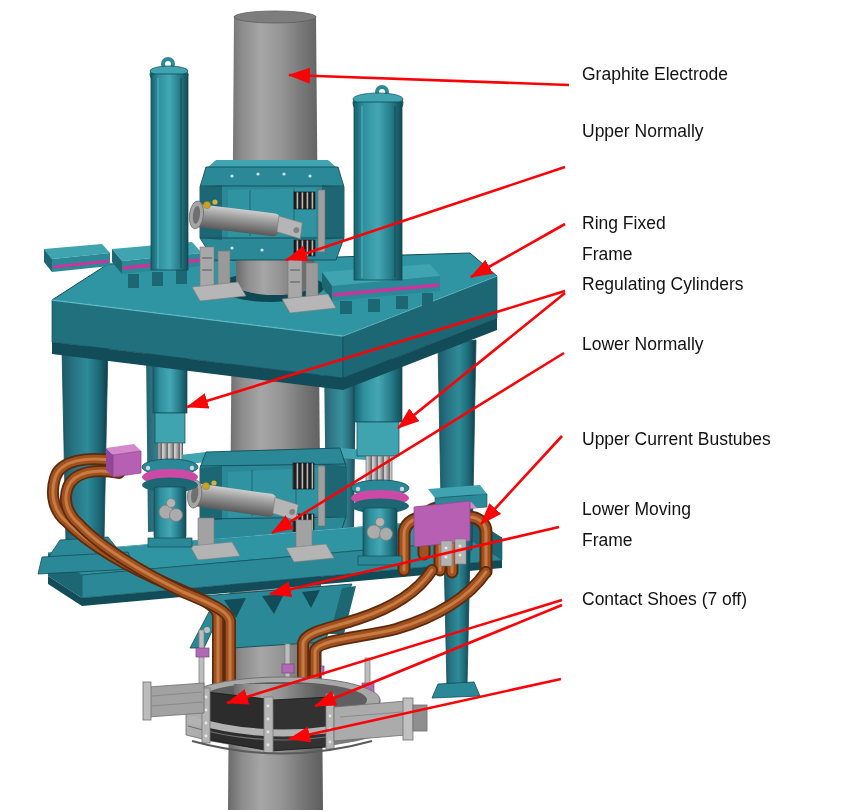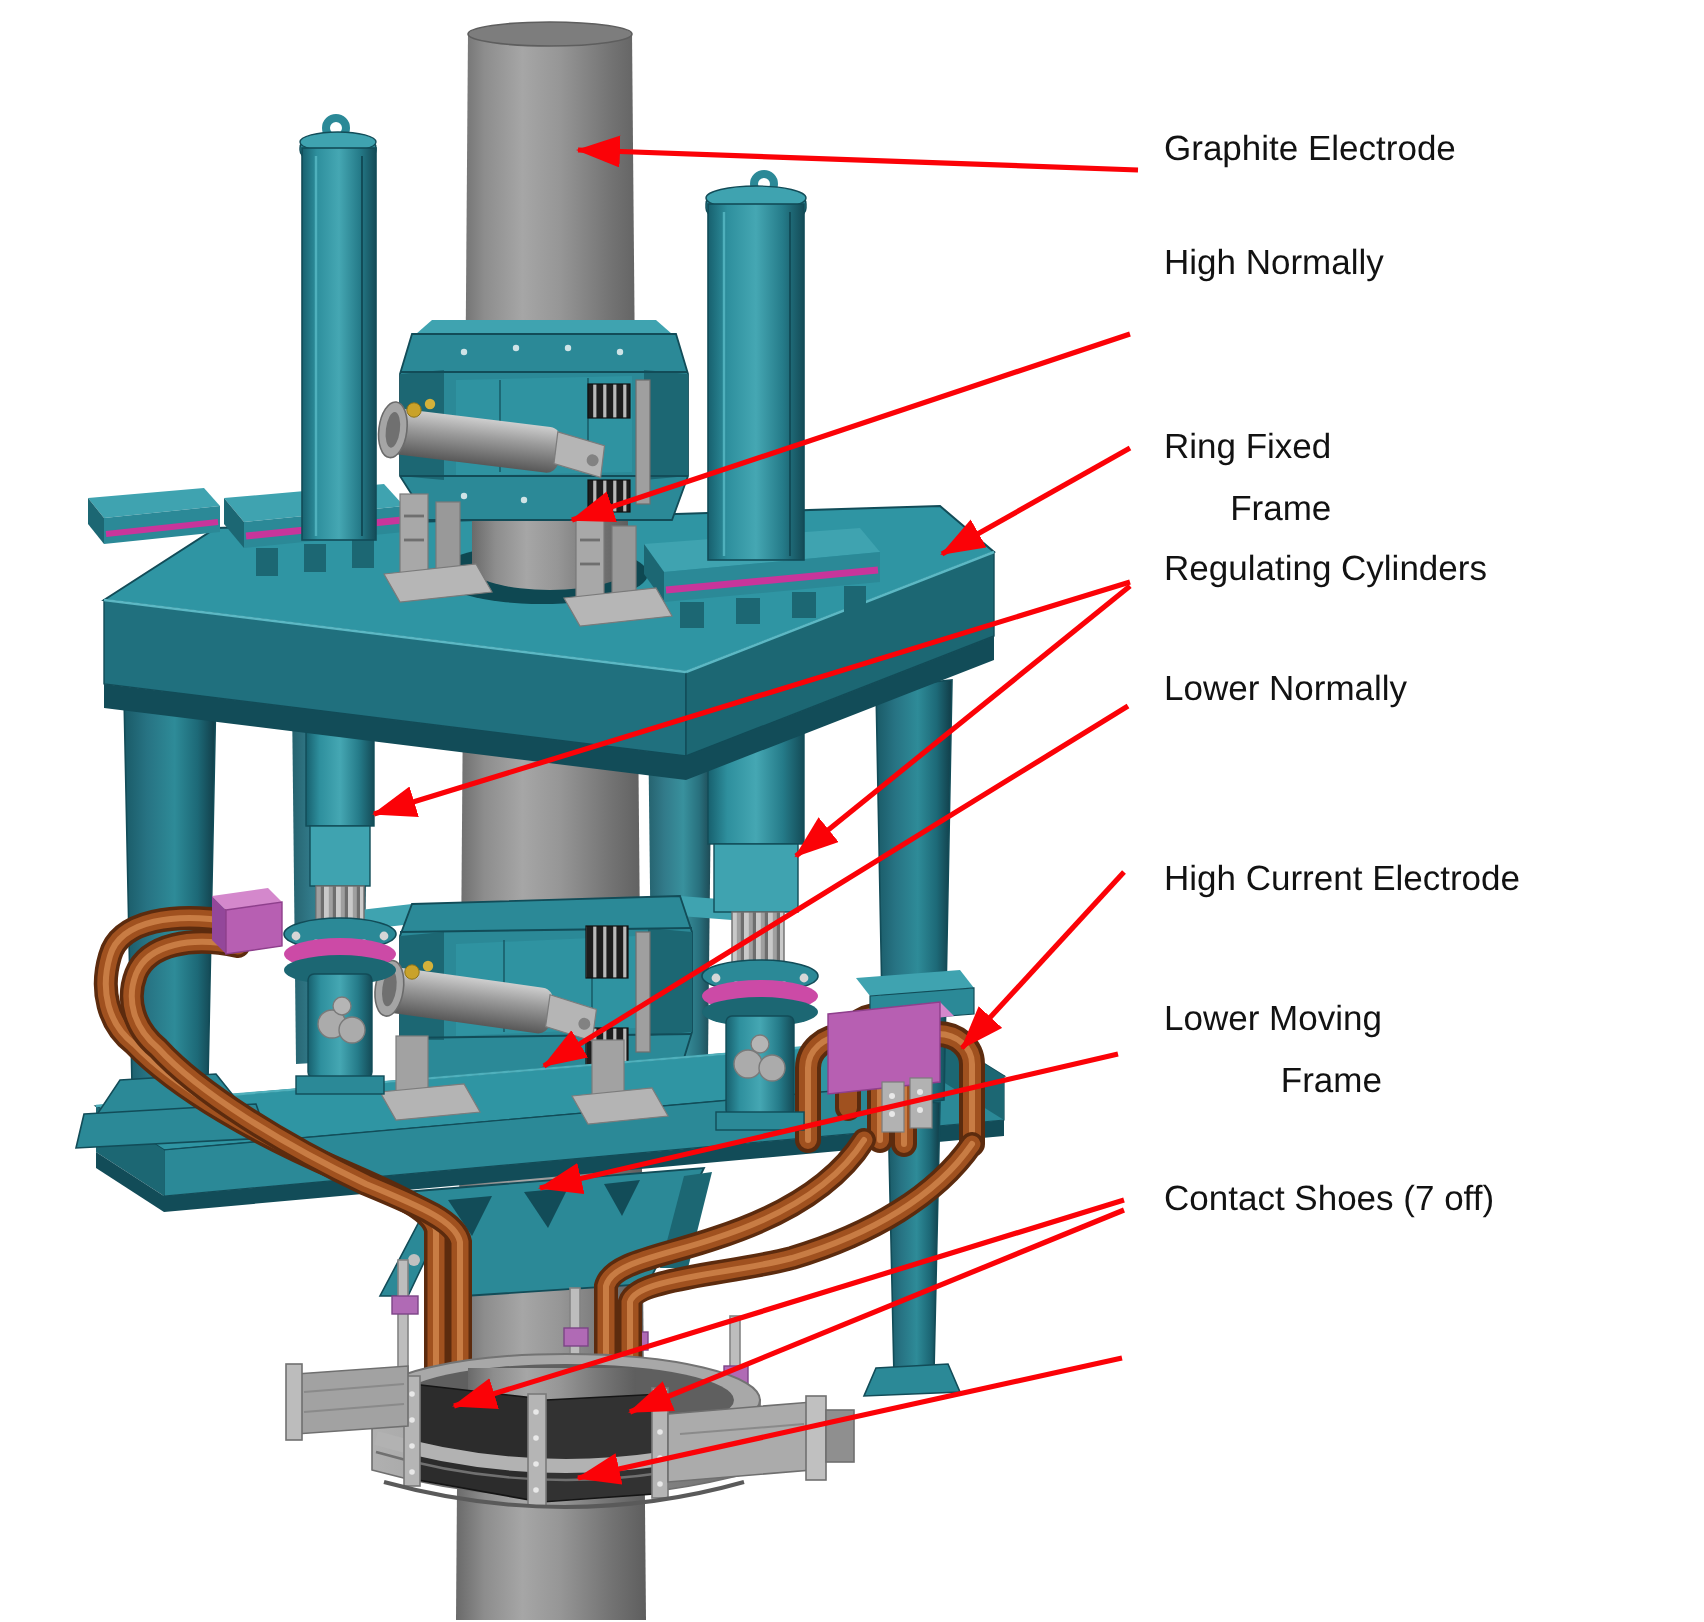--- a/index.html
+++ b/index.html
@@ -7,21 +7,21 @@
     --tealLight:#3fa3b0; --tealMid:#2b8997; --tealMid2:#2f93a1;
     --tealDark:#1c6773; --tealDeep:#124c58; --plateTop:#2f95a3;
     --magenta:#c8359b; --pinkFlange:#cc4aa6; --purpleBlock:#b75fb2;
     --copper:#a0511f; --copperLight:#c87c44; --copperDark:#5c2b0e;
     --background:#ffffff;
   }
   html,body{margin:0;padding:0;background:#fff;}
   .stage{position:relative;width:852px;height:811px;background:var(--background);overflow:hidden;
          font-family:"Liberation Sans",sans-serif;}
   .stage svg{position:absolute;left:0;top:0;}
-  .labels{position:absolute;left:0;top:0;width:852px;height:762px;pointer-events:none;text-align:right;}
+  .labels{position:absolute;left:0;top:0;width:852px;height:762px;pointer-events:none;}
   .lbl{position:absolute;left:582px;font-size:17.5px;line-height:31px;color:var(--ink);white-space:nowrap;}
   .ln{display:block;}
   .leader{stroke:var(--red);stroke-width:2.6;fill:none;}
   .tubeD{fill:none;stroke:var(--copperDark);stroke-width:12;stroke-linecap:round;}
   .tubeM{fill:none;stroke:var(--copper);stroke-width:8.5;stroke-linecap:round;}
   .tubeL{fill:none;stroke:var(--copperLight);stroke-width:3;stroke-linecap:round;}
   .tubeDs{fill:none;stroke:var(--copperDark);stroke-width:13;stroke-linecap:round;}
   .tubeMs{fill:none;stroke:var(--copper);stroke-width:9;stroke-linecap:round;}
   .tubeLs{fill:none;stroke:var(--copperLight);stroke-width:3;stroke-linecap:round;}
 </style>
@@ -390,34 +390,34 @@
     <line class="leader" x1="562" y1="605" x2="315" y2="706" marker-end="url(#ah)"></line>
     <line class="leader" x1="561" y1="679" x2="289" y2="739" marker-end="url(#ah)"></line>
   </g>
 </svg>
 
 <div class="labels">
   <div class="lbl" style="top:59px">
     <span class="ln">Graphite Electrode</span>
   </div>
   <div class="lbl" style="top:116px">
-    <span class="ln">High Normally</span>
+    <span class="ln">Upper Normally</span>
   </div>
   <div class="lbl" style="top:208px">
     <span class="ln">Ring Fixed</span>
     <span class="ln">Frame</span>
   </div>
   <div class="lbl" style="top:269px">
     <span class="ln">Regulating Cylinders</span>
   </div>
   <div class="lbl" style="top:329px">
     <span class="ln">Lower Normally</span>
   </div>
   <div class="lbl" style="top:424px">
-    <span class="ln">High Current Electrode</span>
+    <span class="ln">Upper Current Bustubes</span>
   </div>
   <div class="lbl" style="top:494px">
     <span class="ln">Lower Moving</span>
     <span class="ln">Frame</span>
   </div>
   <div class="lbl" style="top:584px">
     <span class="ln">Contact Shoes (7 off)</span>
   </div>
 </div>
 

